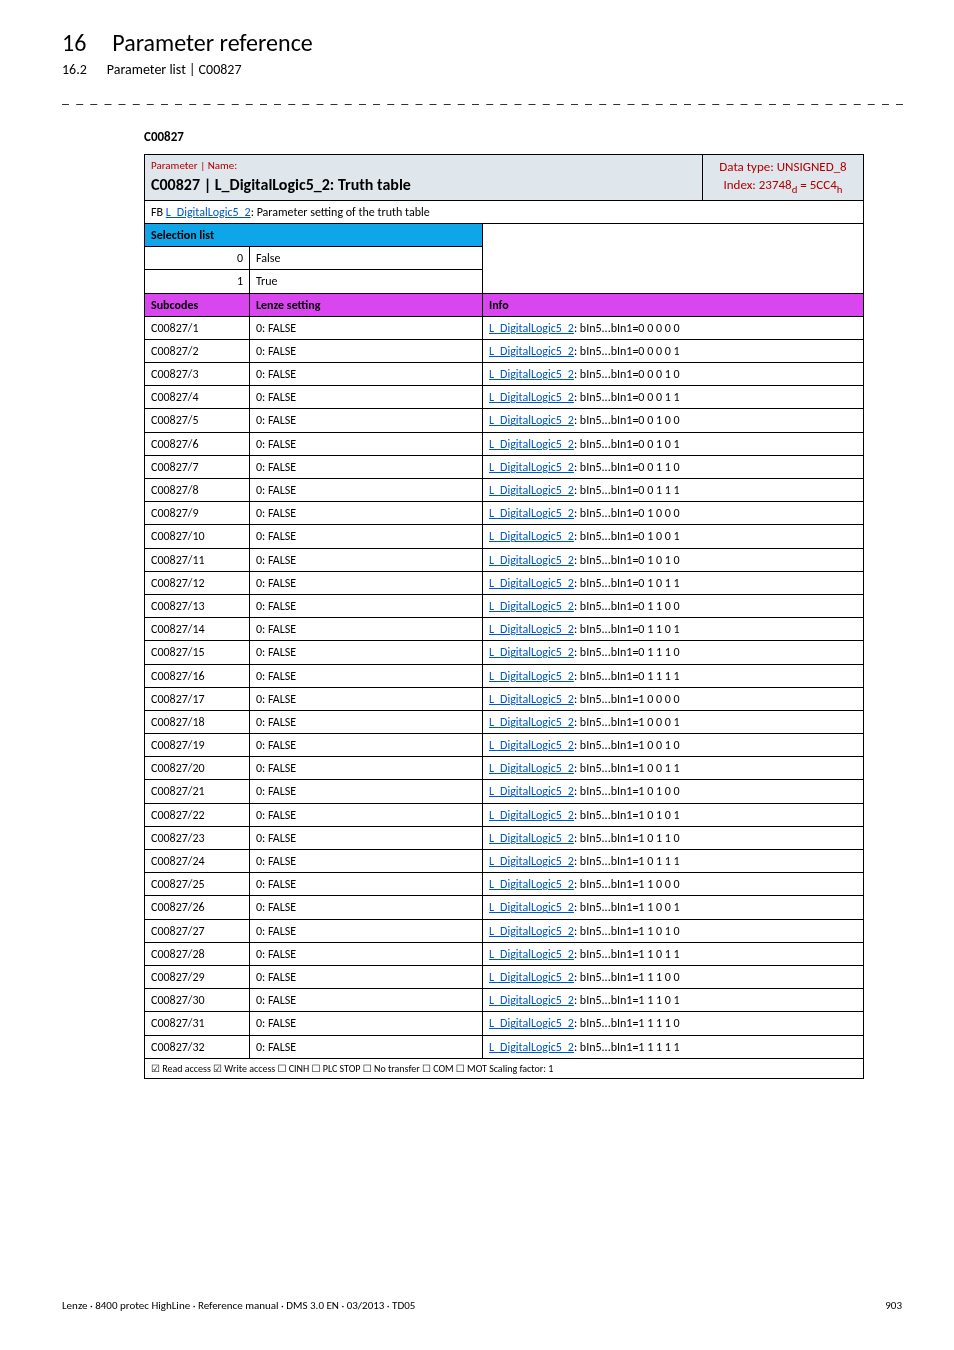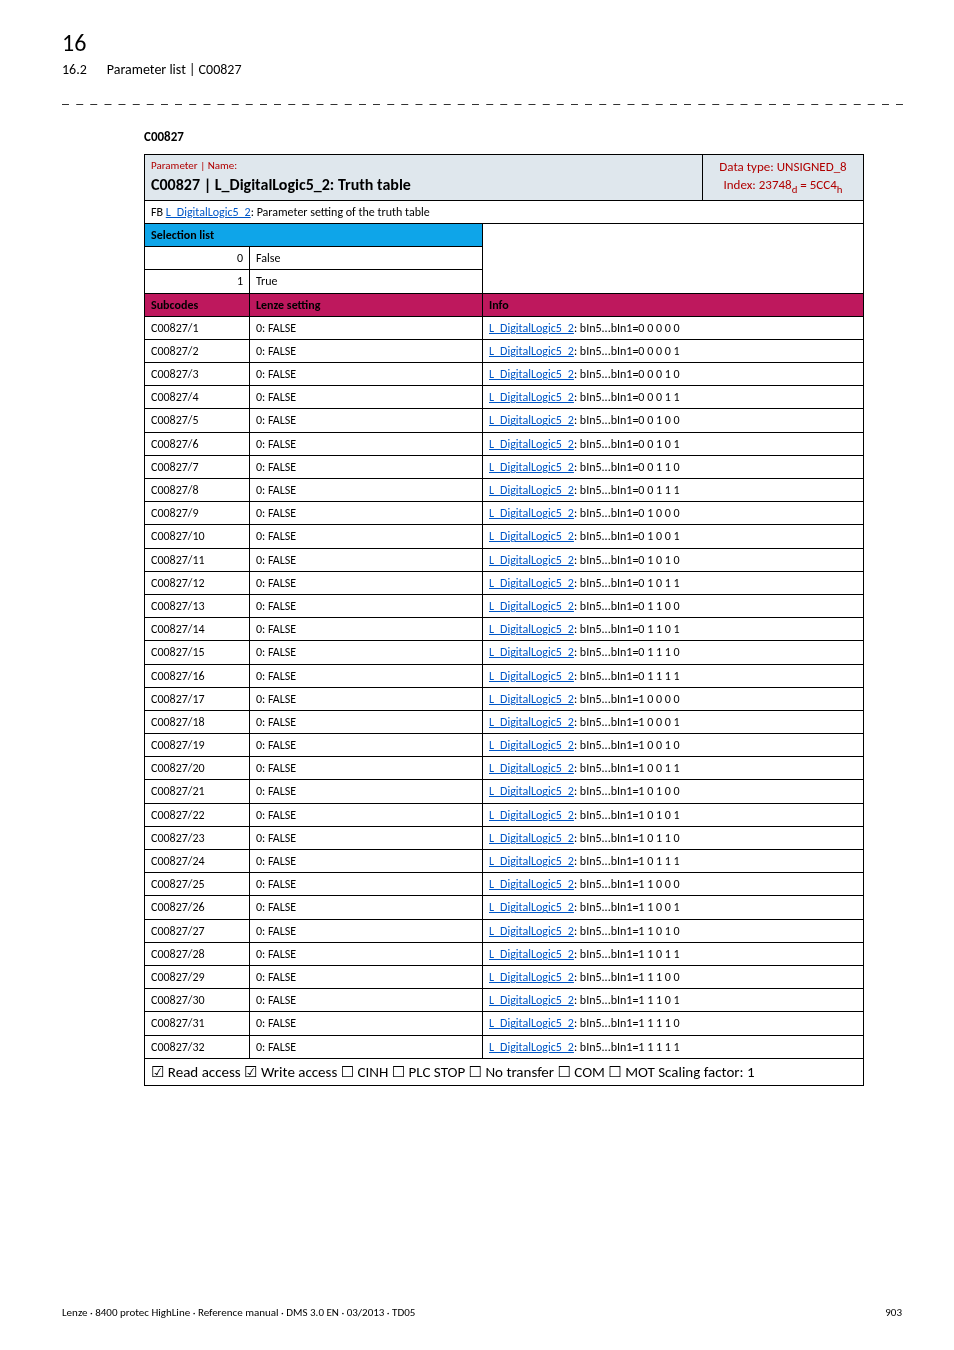--- a/index.html
+++ b/index.html
@@ -88,38 +88,38 @@
   }
   .link {
     color: #0057c7;
     text-decoration: underline;
   }
   .sel-hdr {
     background: #0ea5e9;
     font-weight: 600;
   }
   .sub-hdr {
-    background: #be185d;
+    background: #d946ef;
     font-weight: 600;
   }
   .num-cell {
     text-align: right;
     width: 92px;
   }
   .left-col {
     width: 92px;
   }
   .mid-col {
     width: 220px;
   }
   .right-two {
     
   }
   .footer-row td {
-    font-size: 15px;
+    font-size: 10px;
   }
   .footer {
     position: relative;
     margin-top: 220px;
     font-size: 11px;
     padding: 0 0 0 0;
   }
   .footer-left {
     position: absolute;
     left: 0;
@@ -129,20 +129,21 @@
     right: 4px;
   }
 </style>
 </head>
 <body>
 
 <div class="page">
 
   <div class="header-line">
     <span class="header-num">16</span>
+    <span class="header-title">Parameter reference</span>
   </div>
   <div class="subheader-line">
     <span class="subheader-num">16.2</span>
     <span class="subheader-text">Parameter list | C00827</span>
   </div>
 
   <div class="dash-rule">_ _ _ _ _ _ _ _ _ _ _ _ _ _ _ _ _ _ _ _ _ _ _ _ _ _ _ _ _ _ _ _ _ _ _ _ _ _ _ _ _ _ _ _ _ _ _ _ _ _ _ _ _ _ _ _ _ _ _ _ _ _ _ _</div>
 
   <div class="param-code">C00827</div>
 

